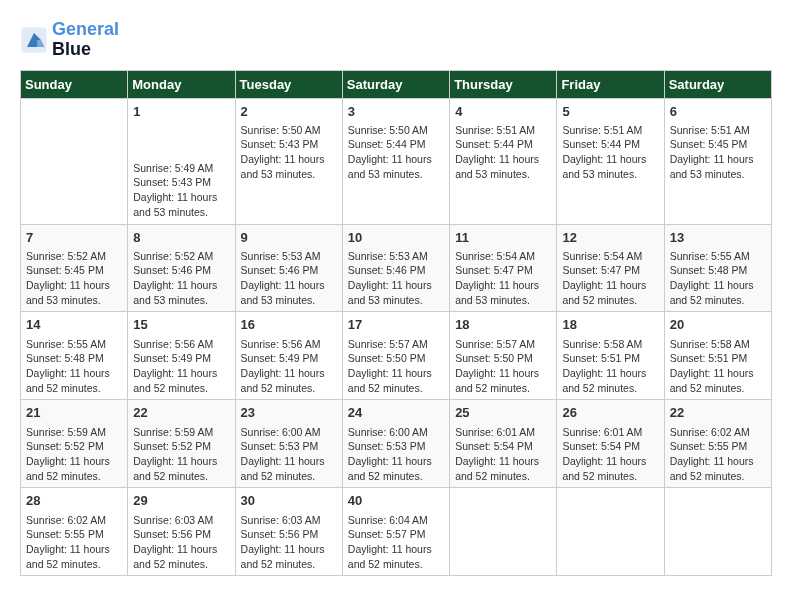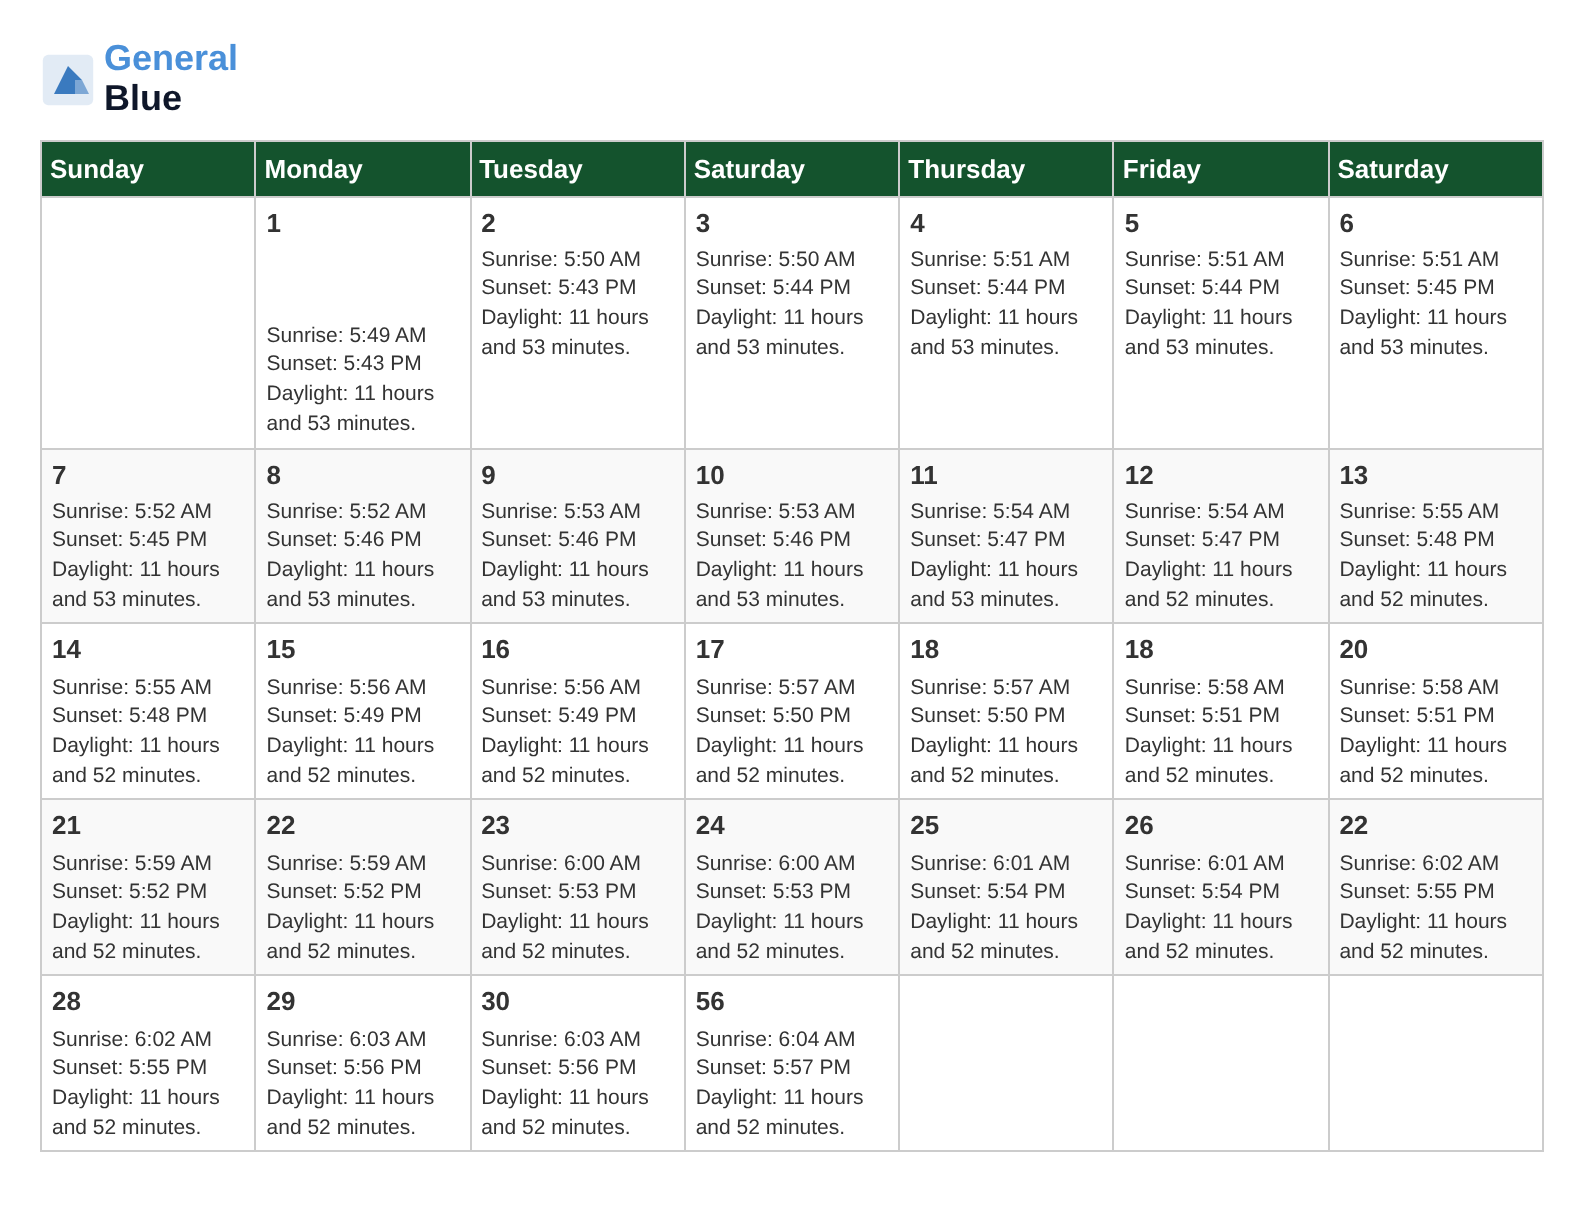--- a/index.html
+++ b/index.html
@@ -338,21 +338,21 @@
 and 52 minutes.</div>
         </td>
         <td>
           <span class="day-num">30</span>
           <div class="day-info" style="white-space: pre-line;">Sunrise: 6:03 AM
 Sunset: 5:56 PM
 Daylight: 11 hours
 and 52 minutes.</div>
         </td>
         <td>
-          <span class="day-num">56</span>
+          <span class="day-num">40</span>
           <div class="day-info" style="white-space: pre-line;">Sunrise: 6:04 AM
 Sunset: 5:57 PM
 Daylight: 11 hours
 and 52 minutes.</div>
         </td>
         <td class="empty"></td>
         <td class="empty"></td>
         <td class="empty"></td>
       </tr>
     </tbody>

